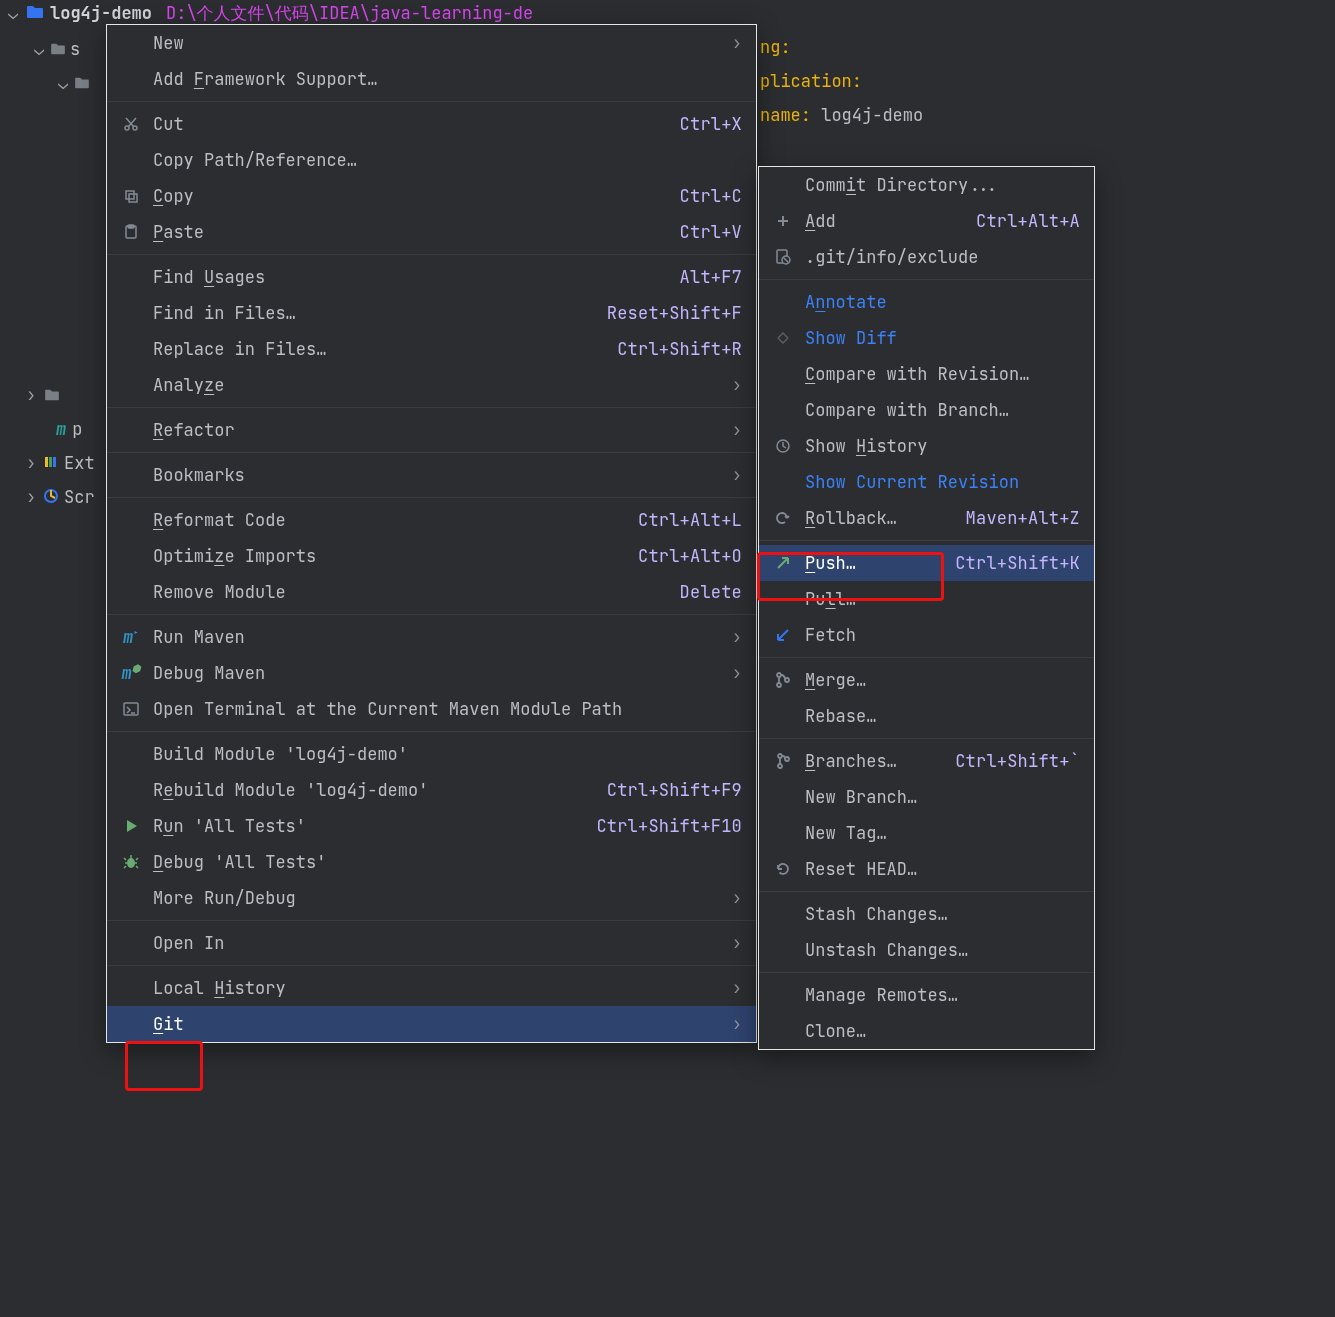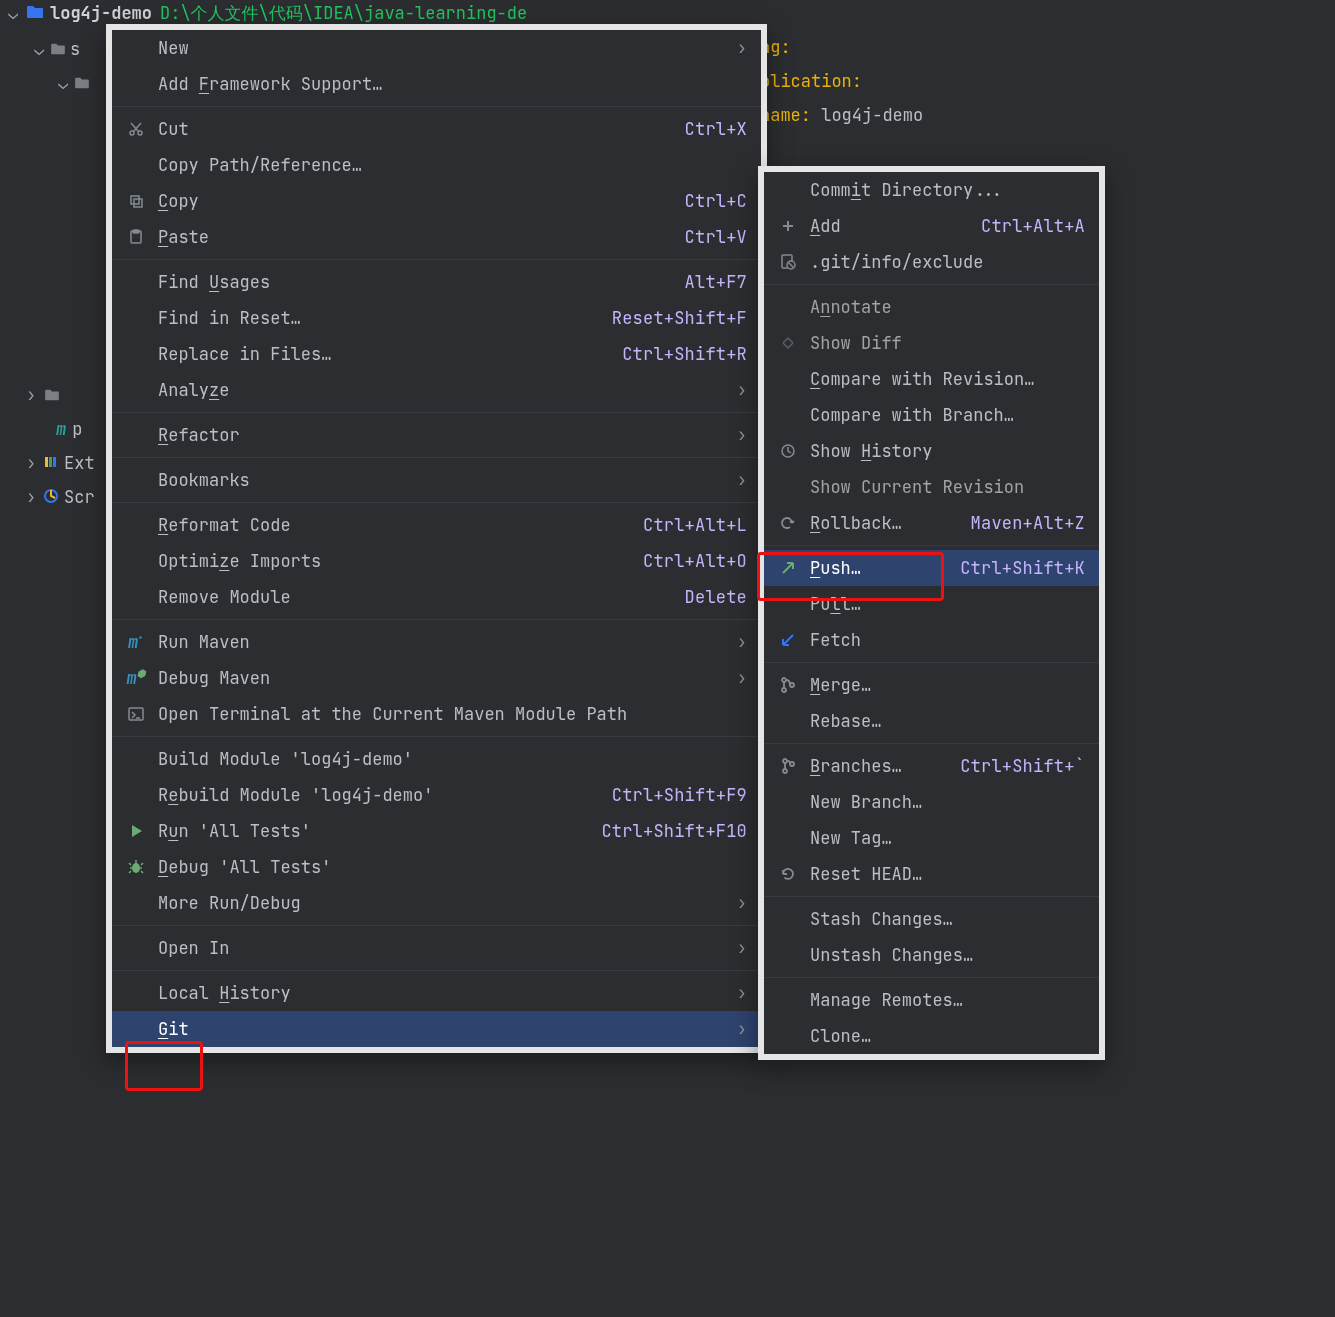--- a/index.html
+++ b/index.html
@@ -1,25 +1,25 @@
 <!DOCTYPE html>
 <html><head>
 <meta charset="utf-8">
 <style>
 html,body{margin:0;padding:0;background:#2b2d30;color:#bcbec4;font-family:"JetBrains Mono","Consolas",monospace;font-size:17px;width:1335px;height:1317px;overflow:hidden}
 .project-root{display:flex;align-items:center;gap:6px;padding:0 6px 6px 6px;height:26px}
 .chevron{width:14px;display:inline-flex;justify-content:center;color:#9aa0a6}
 .folder-blue{color:#4a88c7}
 .bold-name{font-weight:700;color:#d0d2d8}
-.path-dim{color:#22c55e;margin-left:2px}
-.menu{position:absolute;background:#2b2d30;border:6px solid #e5e5e5;box-shadow:0 8px 24px rgba(0,0,0,.4)}
+.path-dim{color:#d946ef;margin-left:8px}
+.menu{position:absolute;background:#2b2d30;border:1px solid #e5e5e5;box-shadow:0 8px 24px rgba(0,0,0,.4)}
 .menu.primary{left:106px;top:24px;width:649px}
 .menu.secondary{left:758px;top:166px;width:335px}
 .mrow{display:flex;align-items:center;justify-content:space-between;height:36px;padding:0 14px;box-sizing:border-box;color:#bcbec4}
-.mrow.disabled{color:#a3a3a3}
+.mrow.disabled{color:#3b82f6}
 .mrow.hovered{background:#2e436e;color:#ffffff}
 .mrow .left{display:flex;align-items:center;gap:12px}
 .mrow .icon{width:20px;display:inline-flex;justify-content:center;align-items:center;color:#848a93}
 .mrow.disabled .icon{color:#4d5157}
 .mrow .short{color:#c4b5fd;letter-spacing:.2px}
 .msep{height:1px;background:#393b40;margin:4px 0}
 .arrow-right{color:#8f949d}
 .underline{text-decoration:underline;text-underline-offset:3px}
 .red-box{position:absolute;border:3px solid #e11;border-radius:4px;pointer-events:none}
 .red-box.git{left:125px;top:1041px;width:72px;height:44px}
@@ -186,21 +186,21 @@
     <div class="mrow">
       <span class="left">
         <span class="icon"></span>
         <span class="lbl">Find <span class="underline">U</span>sages</span>
       </span>
       <span class="short">Alt+F7</span>
     </div>
     <div class="mrow">
       <span class="left">
         <span class="icon"></span>
-        <span class="lbl">Find in Reset…</span>
+        <span class="lbl">Find in Files…</span>
       </span>
       <span class="short">Reset+Shift+F</span>
     </div>
     <div class="mrow">
       <span class="left">
         <span class="icon"></span>
         <span class="lbl">Replace in Files…</span>
       </span>
       <span class="short">Ctrl+Shift+R</span>
     </div>

